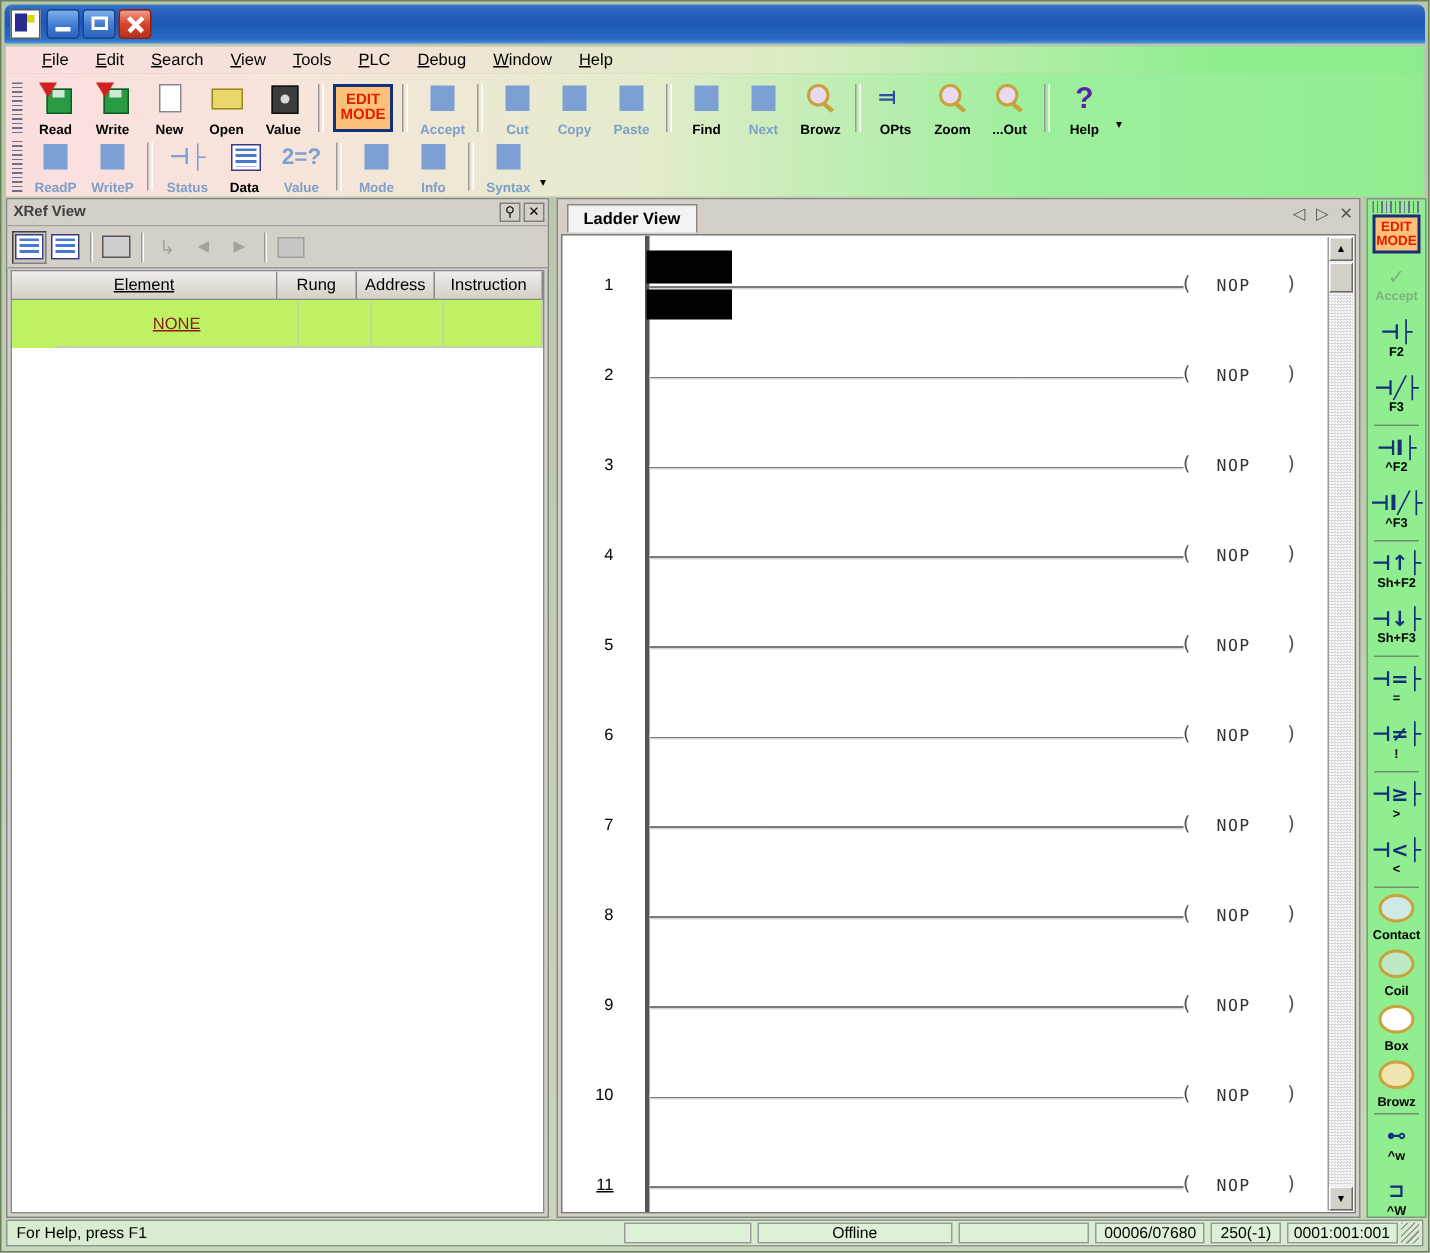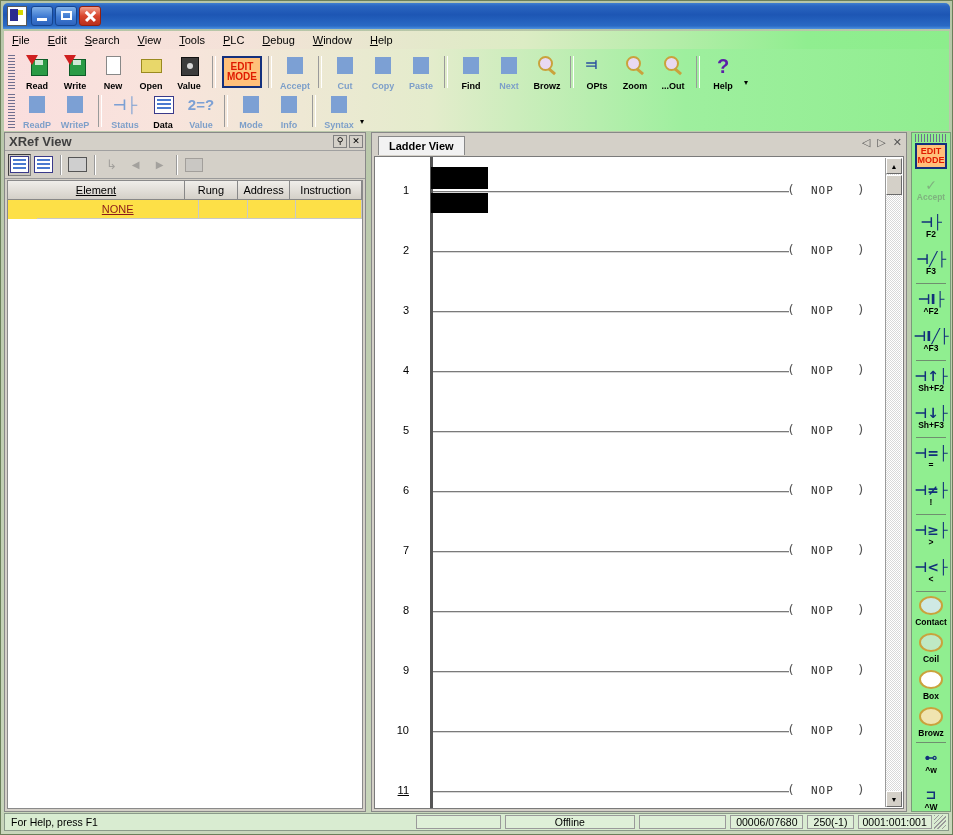--- a/index.html
+++ b/index.html
@@ -33,21 +33,21 @@
     border-color:#93200f;}
   .tb-btn i{position:absolute;display:block;background:#fff;}
   .min i{left:5px;bottom:4px;width:10px;height:3px;}
   .max i{left:5px;top:4px;width:11px;height:9px;border:2px solid #fff;background:transparent;box-sizing:border-box;}
   .close i.a,.close i.b{left:4px;top:8px;width:13px;height:2.6px;}
   .close i.a{transform:rotate(45deg);} .close i.b{transform:rotate(-45deg);}
 
   
   .menubar{position:absolute;left:3px;top:30px;width:945px;height:18px;
     background:linear-gradient(to right,#fadede 0%,#f4e2d8 25%,#dcecc4 55%,#90ee90 85%,#8ced8c 100%);
-    display:flex;align-items:center;padding-left:8px;box-sizing:border-box;}
+    display:flex;align-items:center;padding-left:24px;box-sizing:border-box;}
   .menu-item{font-size:11px;color:#000;margin-right:18px;cursor:default;white-space:nowrap;}
   .menu-item u{text-decoration:underline;}
 
   
   .toolbar{position:absolute;left:3px;top:48px;width:945px;height:82px;
     background:linear-gradient(to right,#fadede 0%,#f8e4dc 18%,#e4eccc 45%,#9eef9e 72%,#90ee90 100%);}
   .tbrow{position:absolute;left:0;display:flex;align-items:flex-end;height:40px;}
   .tbrow.r1{top:2px;} .tbrow.r2{top:41px;}
   .grip{width:7px;height:34px;margin:0 3px 2px 4px;
     background:repeating-linear-gradient(to bottom,#6f6f8f 0 1px,transparent 1px 3px);}
@@ -83,39 +83,39 @@
   .contactic{font-size:15px;color:#2b4f9e;font-weight:bold;}
   .gridic{position:absolute;left:2px;top:2px;width:18px;height:16px;background:#fff;border:1px solid #3a3a8a;}
   .gridic:after{content:"";position:absolute;left:2px;top:2px;right:2px;bottom:2px;
     background:repeating-linear-gradient(to bottom,#4a7ad0 0 2px,#fff 2px 4px);}
 
   
   .xref{position:absolute;left:3px;top:131px;width:362px;height:680px;
         background:#d4d0c8;border:1px solid #888;box-sizing:border-box;}
   .xref-cap{height:17px;background:#d4d0c8;display:flex;align-items:center;
     border-bottom:1px solid #a0a0a0;}
-  .xref-cap .t{font-size:13px;font-weight:bold;color:#404040;margin-left:4px;flex:1;}
+  .xref-cap .t{font-size:10px;font-weight:bold;color:#404040;margin-left:4px;flex:1;}
   .capbtn{width:14px;height:13px;margin-right:2px;border:1px solid #808080;
     background:#d4d0c8;display:flex;align-items:center;justify-content:center;
     font-size:9px;line-height:9px;color:#000;box-sizing:border-box;}
   .xref-tools{height:28px;display:flex;align-items:center;padding:2px 3px;box-sizing:border-box;
     border-bottom:1px solid #9a9a9a;background:#d4d0c8;}
   .xbtn{width:23px;height:22px;margin-right:1px;border:1px solid transparent;
     background:#d4d0c8;position:relative;display:flex;align-items:center;justify-content:center;
     box-sizing:border-box;}
   .xbtn.down{border:1px solid #808080;border-top-color:#404040;border-left-color:#404040;background:#cac6bf;}
   .xbtn.dis{opacity:.45;}
   .xsep{width:1px;height:20px;margin:0 4px;background:#9a9a9a;border-right:1px solid #fff;}
   .xgrid{position:absolute;left:2px;top:47px;right:2px;bottom:2px;background:#fff;
     border:1px solid #8a8a8a;box-sizing:border-box;overflow:hidden;}
   .xhead{display:flex;height:18px;background:#d4d0c8;border-bottom:1px solid #888;}
   .xhead div{border-right:1px solid #888;display:flex;align-items:center;justify-content:center;
     font-size:11px;color:#000;box-sizing:border-box;
     background:linear-gradient(to bottom,#f0eeea,#d4d0c8);}
-  .xrow{display:flex;height:19px;background:#fde047;padding-left:29px;}
+  .xrow{display:flex;height:32px;background:#bef264;padding-left:29px;}
   .xrow div{border-right:1px solid #c8c8c8;border-bottom:1px solid #c8c8c8;
     display:flex;align-items:center;justify-content:center;font-size:11px;box-sizing:border-box;}
   .xrow .none{color:#8b1a1a;}
   .c1{width:178px;text-decoration:underline;} .c2{width:53px;} .c3{width:53px;} .c4{width:72px;}
 
   
   .ladder{position:absolute;left:370px;top:131px;width:536px;height:680px;
     background:#d4d0c8;border:1px solid #888;box-sizing:border-box;}
   .lad-tabs{height:22px;display:flex;align-items:flex-end;background:#d4d0c8;position:relative;}
   .lad-tab{height:19px;padding:0 10px;background:#f2f2f2;border:1px solid #888;border-bottom:none;

